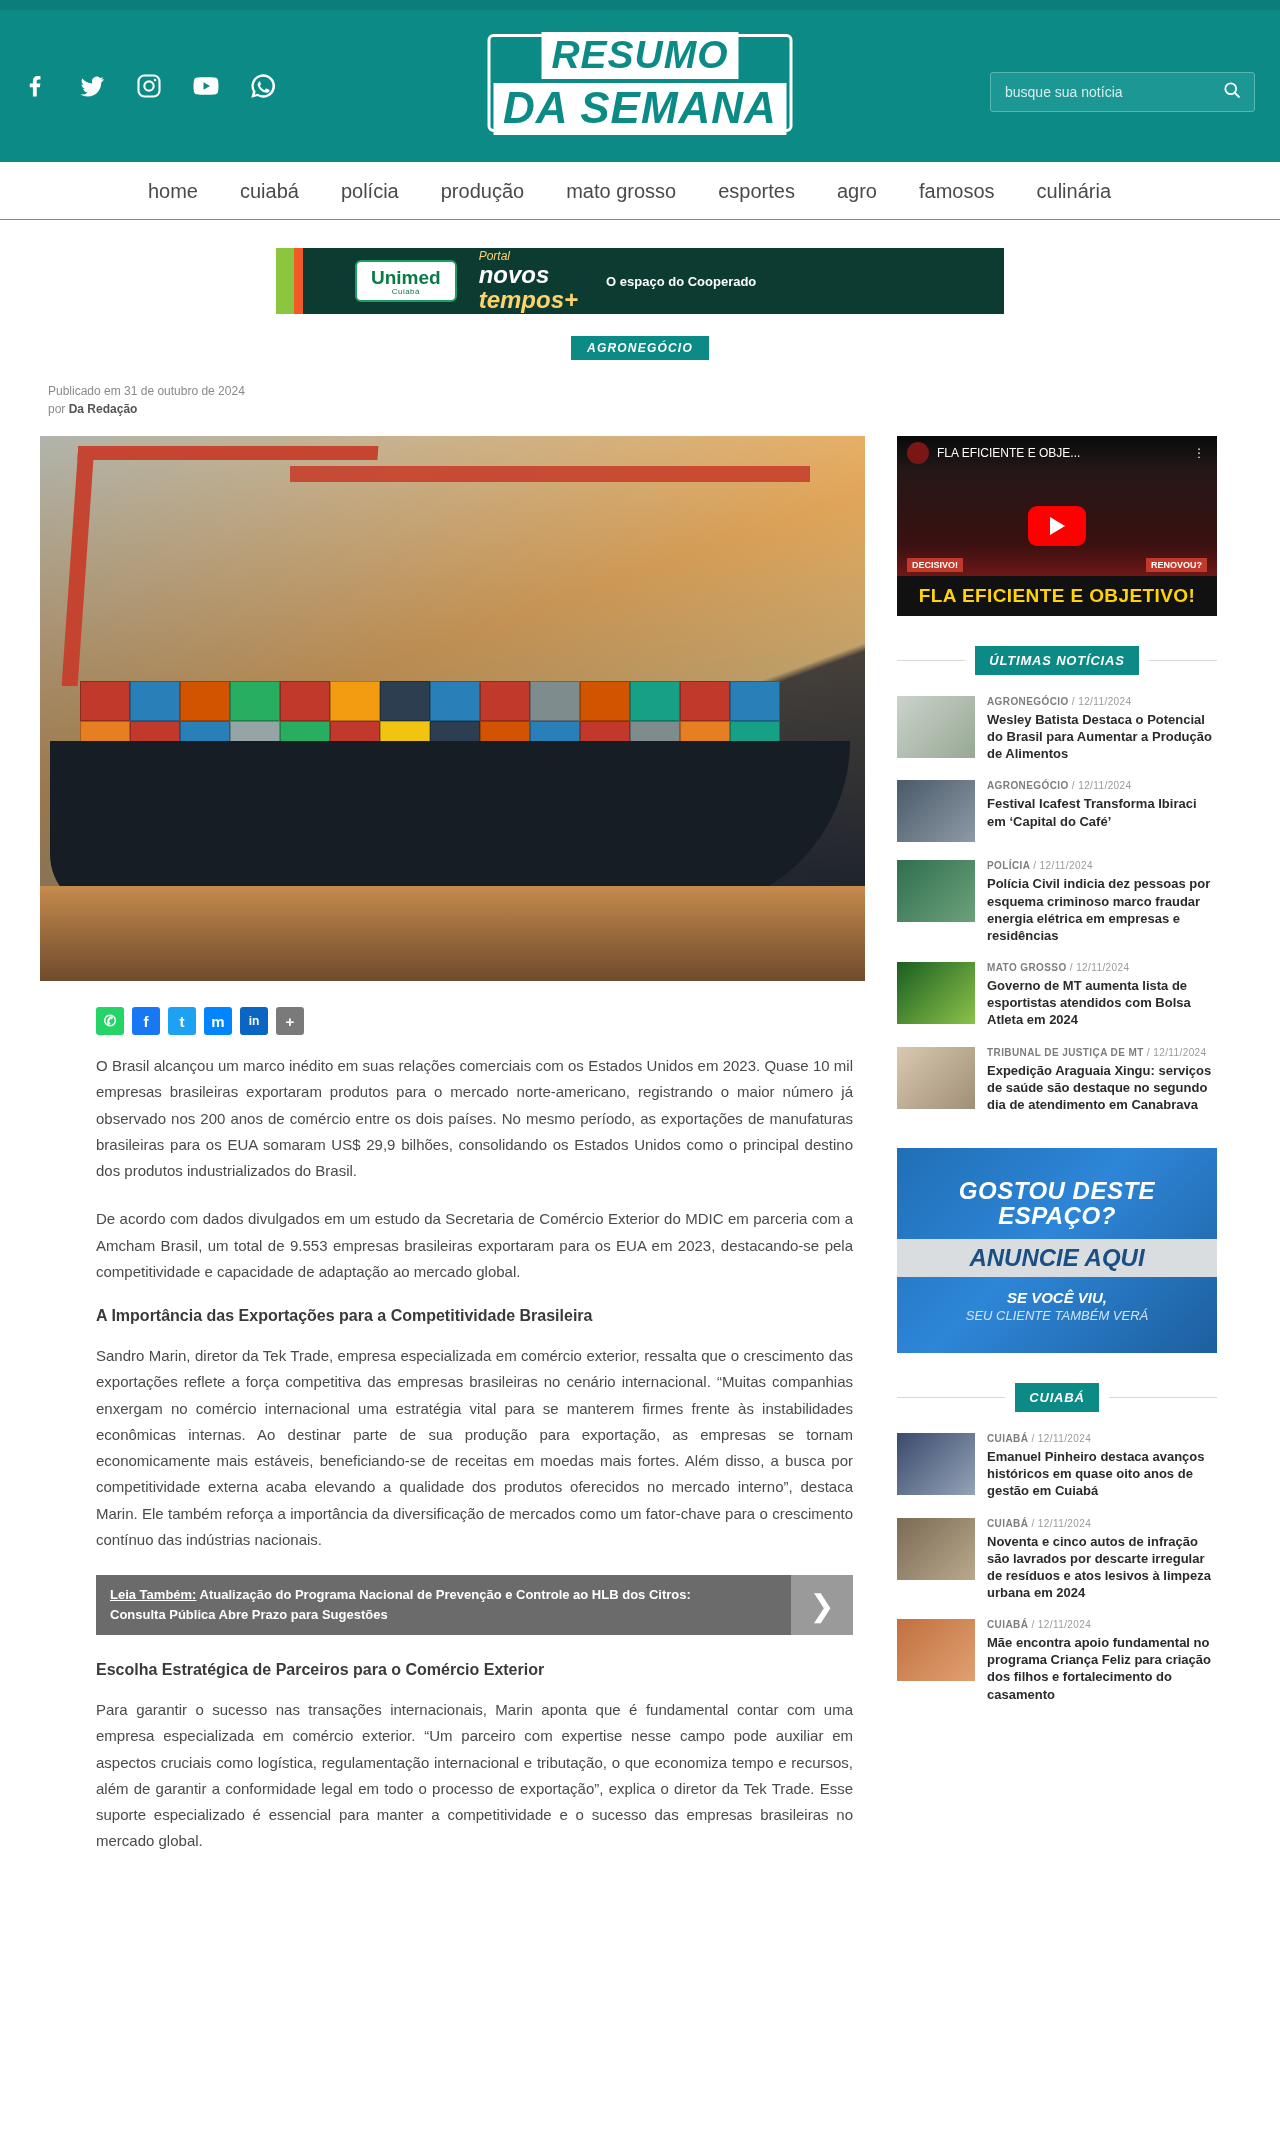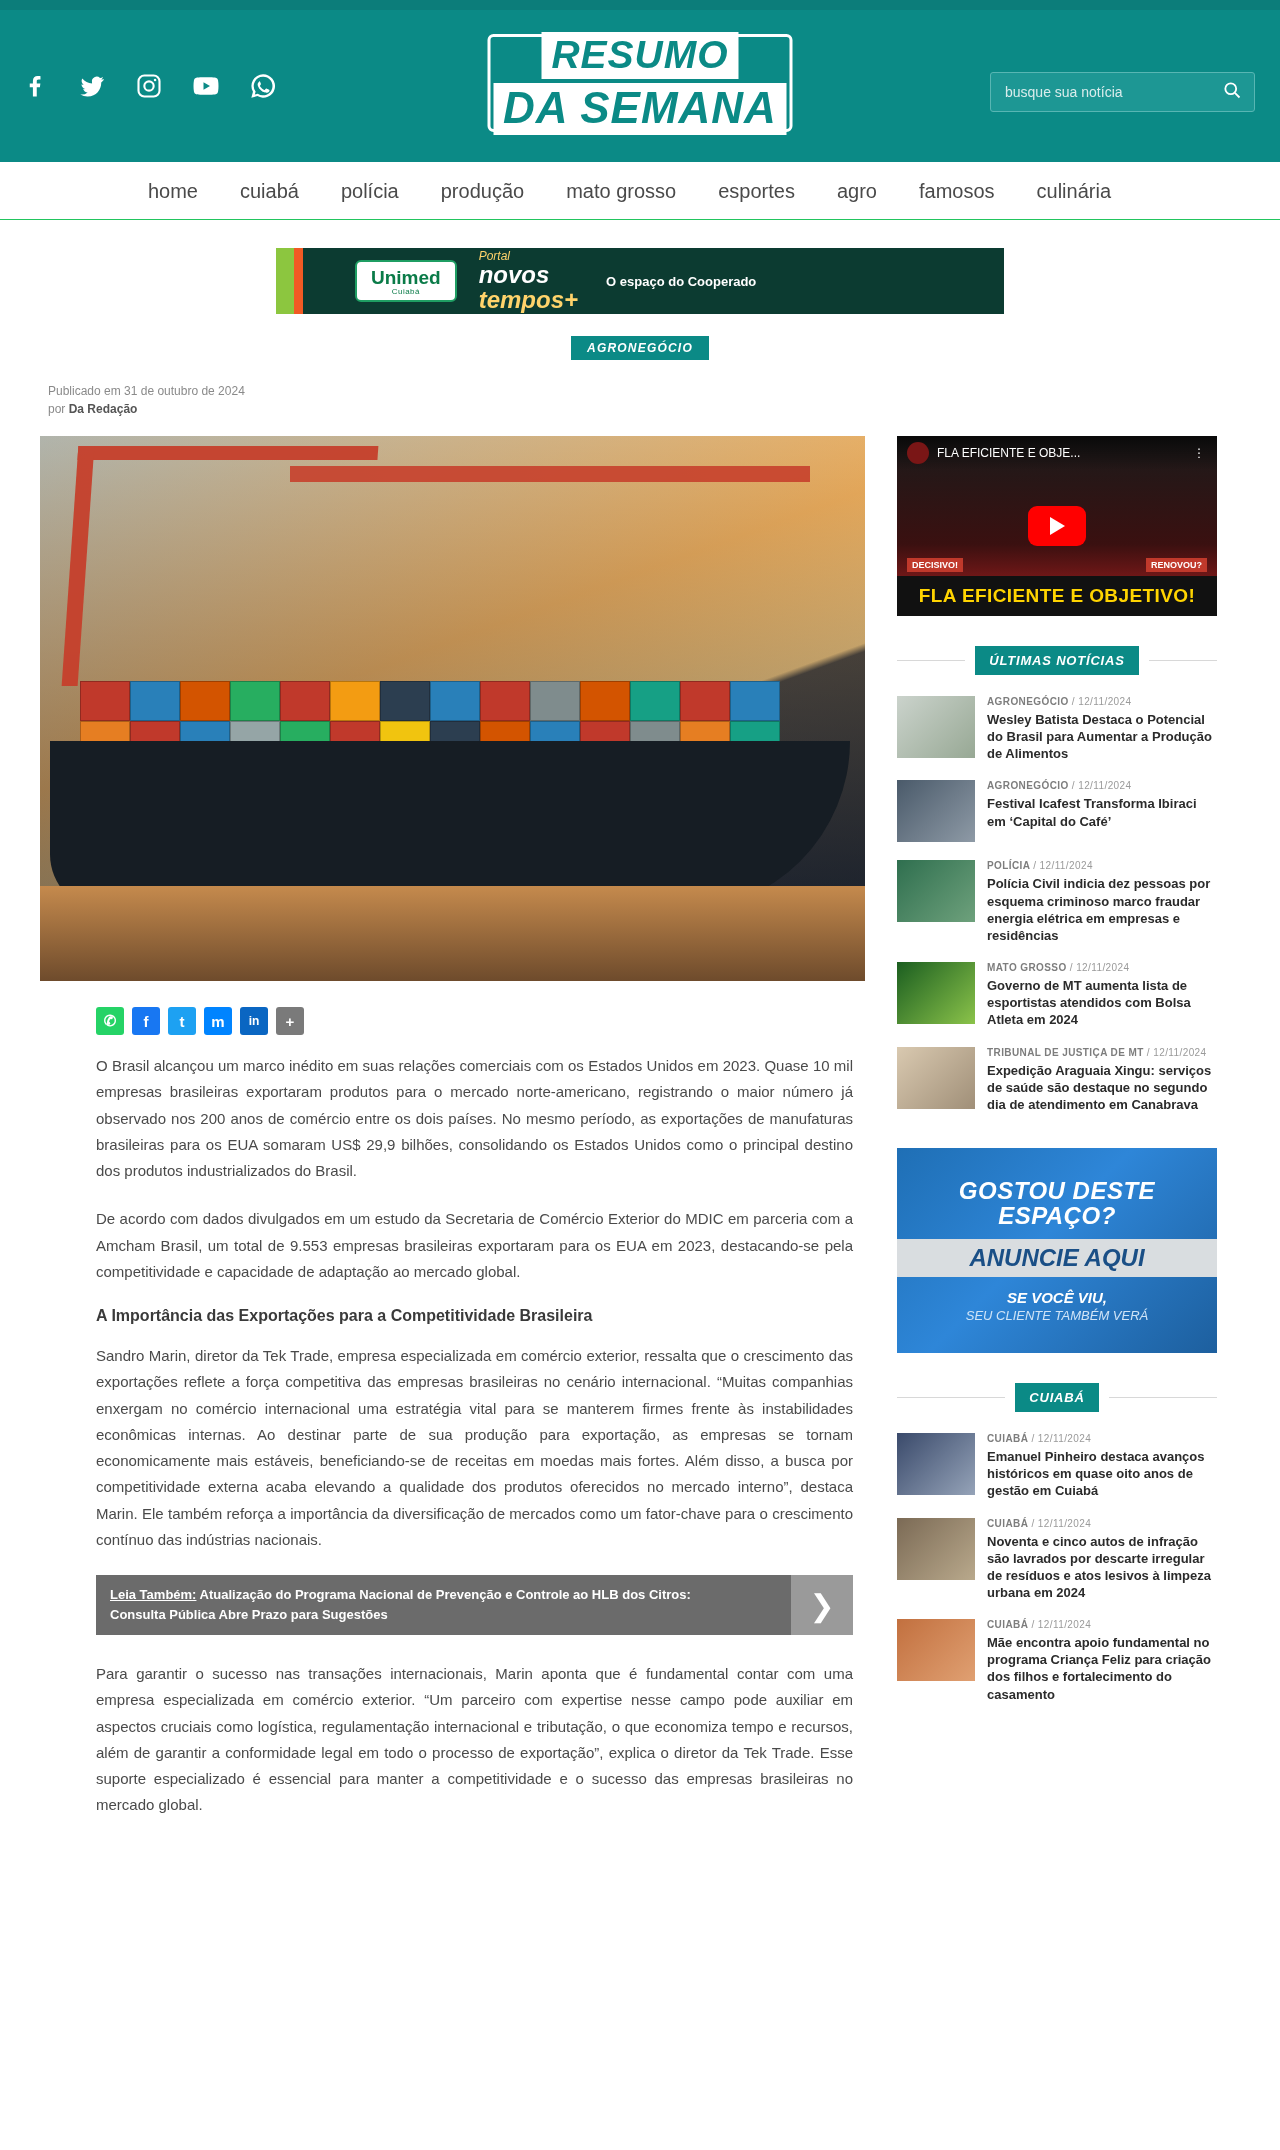--- a/index.html
+++ b/index.html
@@ -496,20 +496,21 @@
 
       <div class="readmore">
         <div class="rtext">
           <u>Leia Também:</u>
           <span>Atualização do Programa Nacional de Prevenção e Controle ao HLB dos Citros: Consulta Pública Abre Prazo para Sugestões</span>
         </div>
         <div class="arrow">❯</div>
       </div>
 
       <div class="body">
+        <h2>Escolha Estratégica de Parceiros para o Comércio Exterior</h2>
         <p>Para garantir o sucesso nas transações internacionais, Marin aponta que é fundamental contar com uma empresa especializada em comércio exterior. “Um parceiro com expertise nesse campo pode auxiliar em aspectos cruciais como logística, regulamentação internacional e tributação, o que economiza tempo e recursos, além de garantir a conformidade legal em todo o processo de exportação”, explica o diretor da Tek Trade. Esse suporte especializado é essencial para manter a competitividade e o sucesso das empresas brasileiras no mercado global.</p>
       </div>
     </div>
 
     <aside class="side">
 
       <div class="video">
         <div class="vtop">
           <span class="vav"></span>
           <span>FLA EFICIENTE E OBJE...</span>

